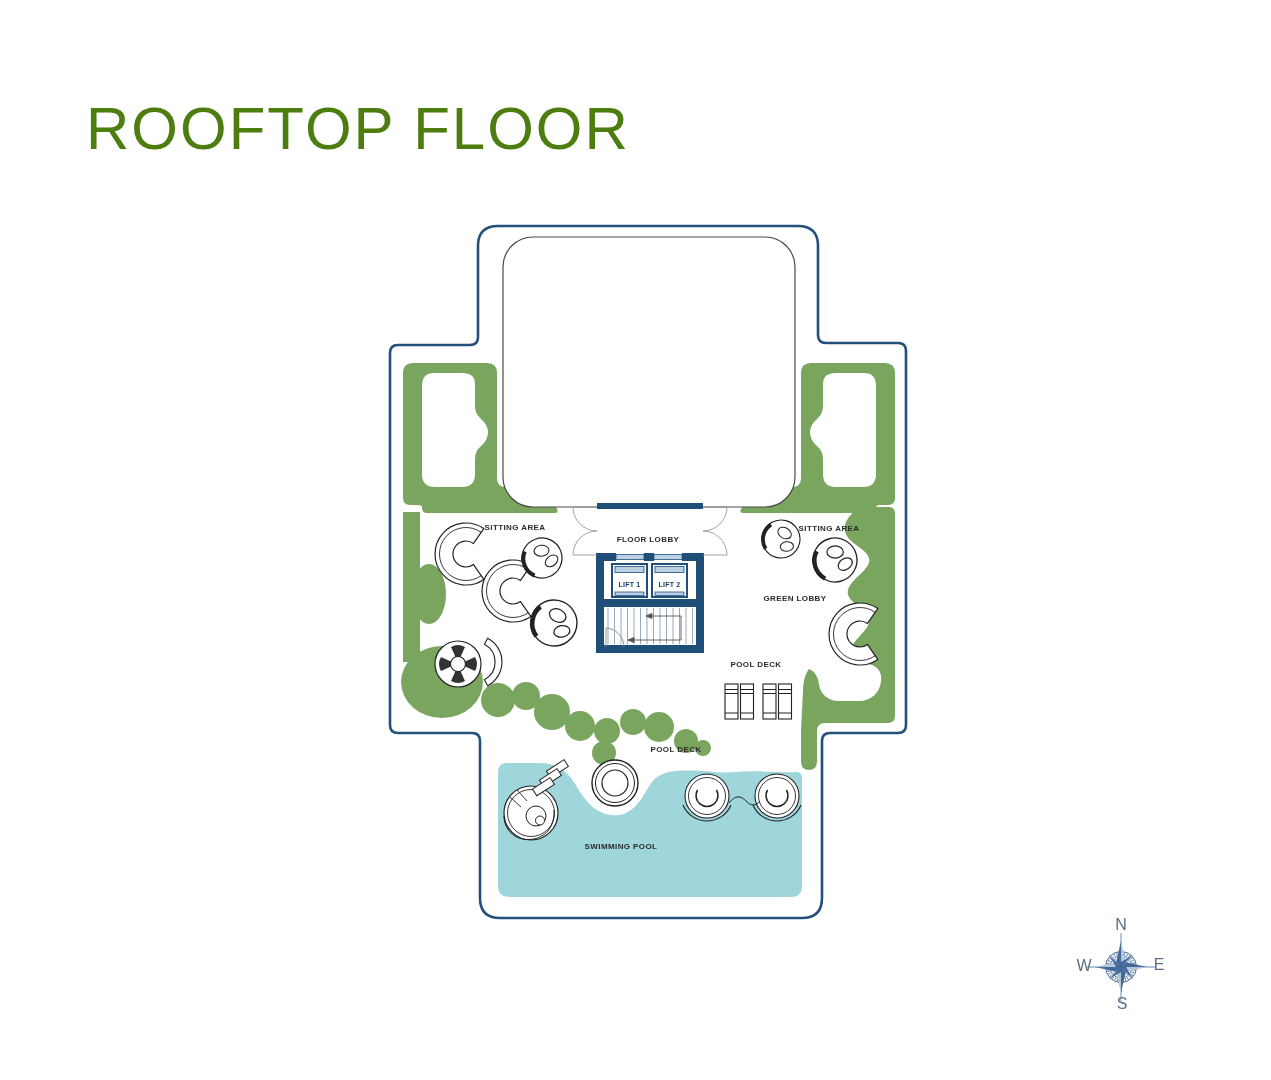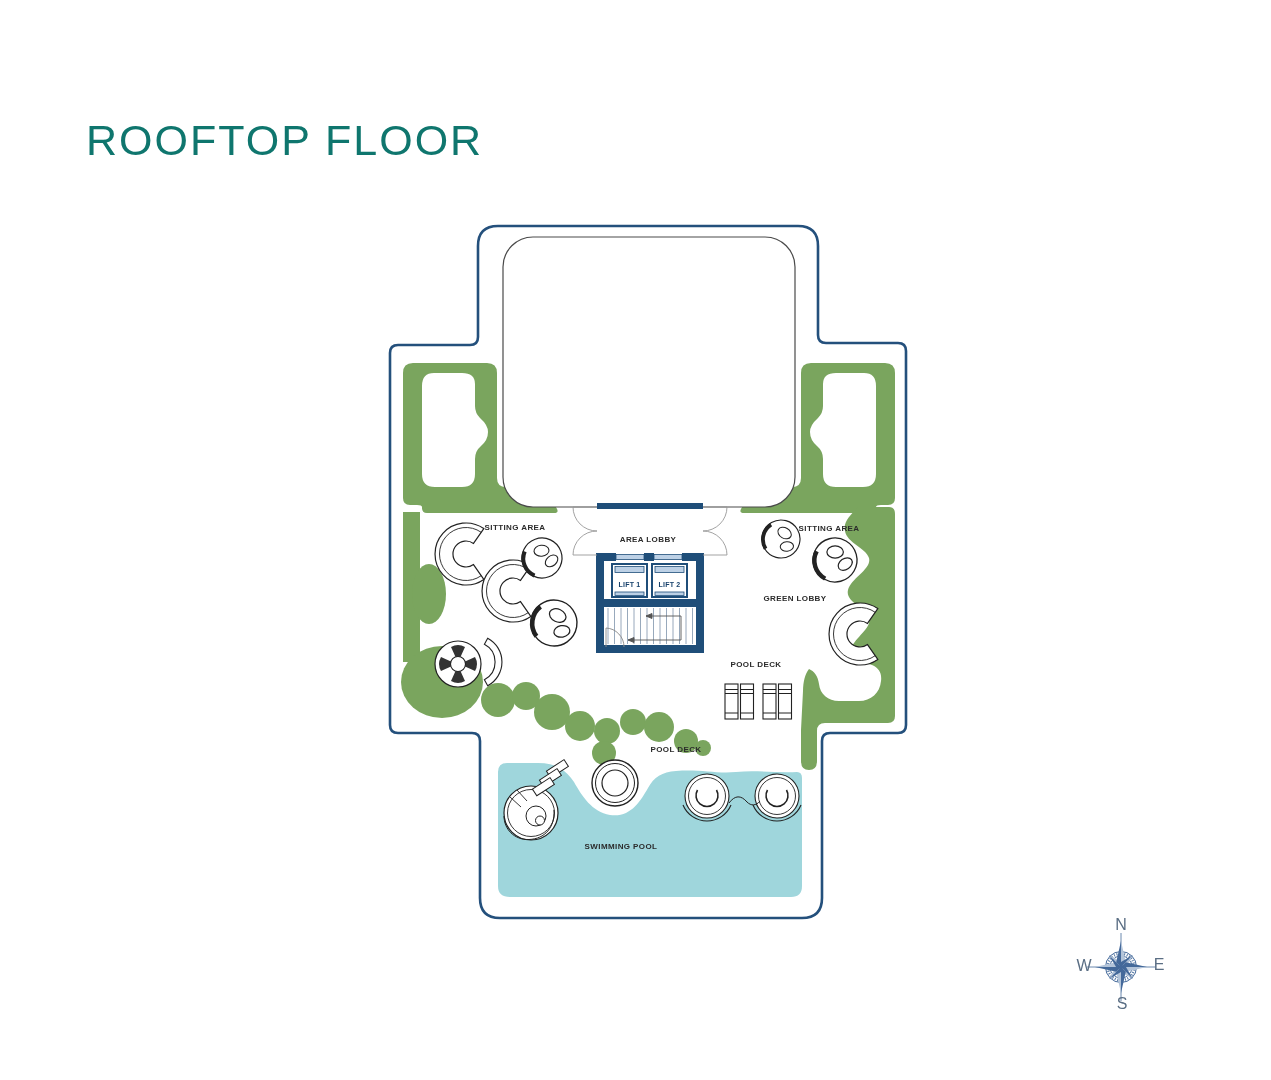--- a/index.html
+++ b/index.html
@@ -1,21 +1,21 @@
 <!DOCTYPE html>
 <html><head>
 <meta charset="utf-8">
 <style>
   html,body{margin:0;padding:0;background:#ffffff;}
   body{width:1271px;height:1080px;position:relative;overflow:hidden;
        font-family:"Liberation Sans",sans-serif;}
   #page-title{
-    position:absolute;left:86px;top:116px;
-    font-size:43px;font-weight:400;letter-spacing:2px;
-    color:#0f766e;white-space:nowrap;
+    position:absolute;left:86px;top:94px;
+    font-size:60px;font-weight:400;letter-spacing:2px;
+    color:#4d7c0f;white-space:nowrap;
   }
   #plan{position:absolute;inset:0;}
   #plan svg{position:absolute;left:0;top:0;}
   .plan-label{
     position:absolute;transform:translate(-50%,-50%);
     font-size:8px;font-weight:700;letter-spacing:.4px;
     color:#2b2b2b;white-space:nowrap;
   }
   .lift-label{
     position:absolute;transform:translate(-50%,-50%);
@@ -255,21 +255,21 @@
         <line x1="703" y1="507" x2="727" y2="507"></line>
         <path d="M 727,507 A 24 24 0 0 1 703,531"></path>
         <line x1="703" y1="555" x2="727" y2="555"></line>
         <path d="M 727,555 A 24 24 0 0 0 703,531"></path>
       </g>
     </g>
   </svg>
 
   <div class="plan-label" style="left:515px;top:527px">SITTING AREA</div>
   <div class="plan-label" style="left:829px;top:528px">SITTING AREA</div>
-  <div class="plan-label" style="left:648px;top:539px">AREA LOBBY</div>
+  <div class="plan-label" style="left:648px;top:539px">FLOOR LOBBY</div>
   <div class="plan-label" style="left:795px;top:598px">GREEN LOBBY</div>
   <div class="plan-label" style="left:756px;top:664px">POOL DECK</div>
   <div class="plan-label" style="left:676px;top:749px">POOL DECK</div>
   <div class="plan-label" style="left:621px;top:846px">SWIMMING POOL</div>
   <div class="lift-label" style="left:629.5px;top:584px">LIFT 1</div>
   <div class="lift-label" style="left:669.5px;top:584px">LIFT 2</div>
 </div>
 
 <div>
   <svg width="76" height="76" style="position:absolute;left:1083px;top:929px">

